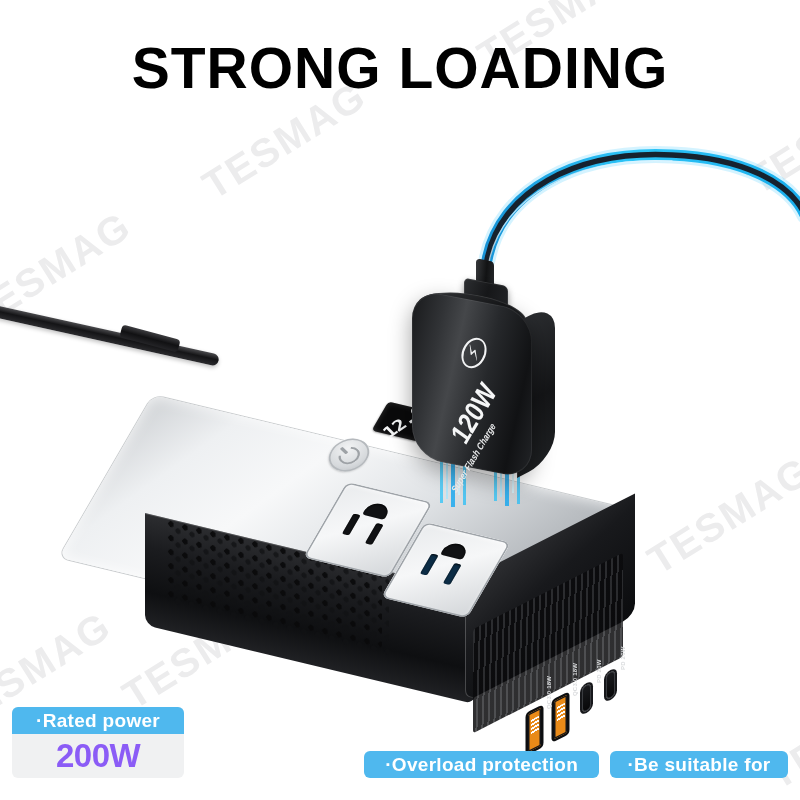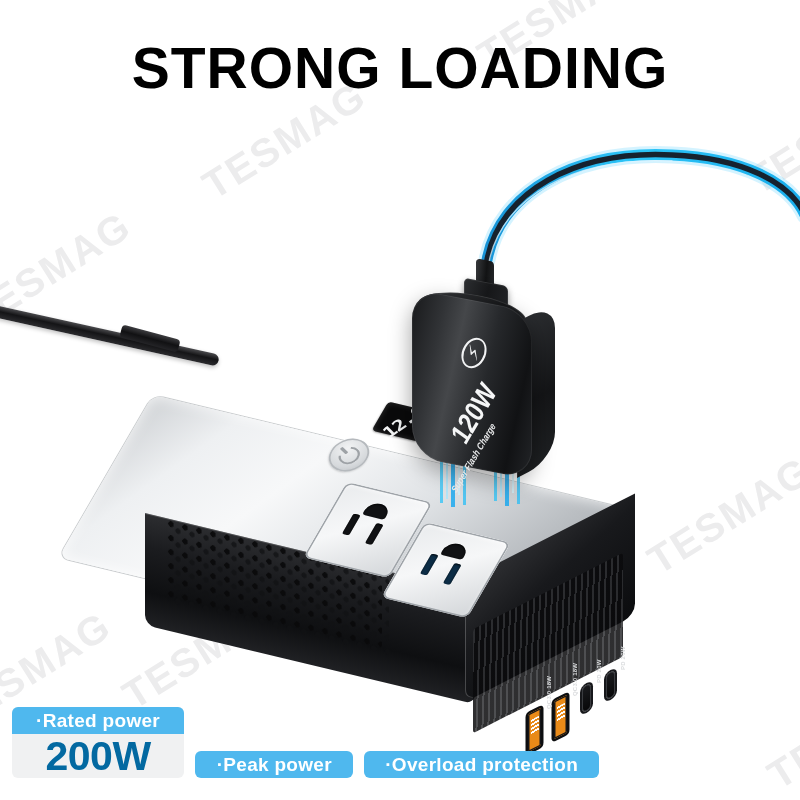--- a/index.html
+++ b/index.html
@@ -155,21 +155,21 @@
     white-space:nowrap;transform:rotate(-90deg);transform-origin:left top;letter-spacing:.2px;}
 
   
   .specs{position:absolute;left:0;bottom:22px;width:800px;height:80px;z-index:8;
     display:flex;align-items:flex-end;padding:0 12px;box-sizing:border-box;gap:11px;}
   .card{background:#f0f1f2;border-radius:6px;overflow:hidden;display:flex;
     flex-direction:column;align-items:center;}
   .c1{width:174px;} .c2{width:160px;} .c3{width:237px;} .c4{width:180px;}
   .card-hd{width:100%;background:#4fb8ee;color:#fff;font-weight:700;font-size:19px;
     line-height:27px;text-align:center;white-space:nowrap;letter-spacing:.3px;}
-  .card-val{color:#0369a1;font-weight:700;font-size:41px;line-height:44px;
+  .card-val{color:#8b5cf6;font-weight:700;font-size:33px;line-height:44px;
     white-space:nowrap;letter-spacing:-.5px;}
 </style>
 </head>
 <body>
 
 <div id="stage">
 
   <div class="wm-layer">
     <div class="wm" style="left:-40px;  top:300px;">TESMAG</div>
     <div class="wm" style="left:195px;  top:170px;">TESMAG</div>
@@ -280,22 +280,22 @@
     </div>
 
   </div>
 
   <div class="specs">
     <div class="card c1">
       <div class="card-hd">·Rated power</div>
       <div class="card-val">200W</div>
     </div>
     <div class="card c2">
-      <div class="card-hd">·Peak power</div>
     </div>
     <div class="card c3">
       <div class="card-hd">·Overload protection</div>
     </div>
     <div class="card c4">
+      <div class="card-hd">·Be suitable for</div>
     </div>
   </div>
 
 </div>
 
 </body></html>

